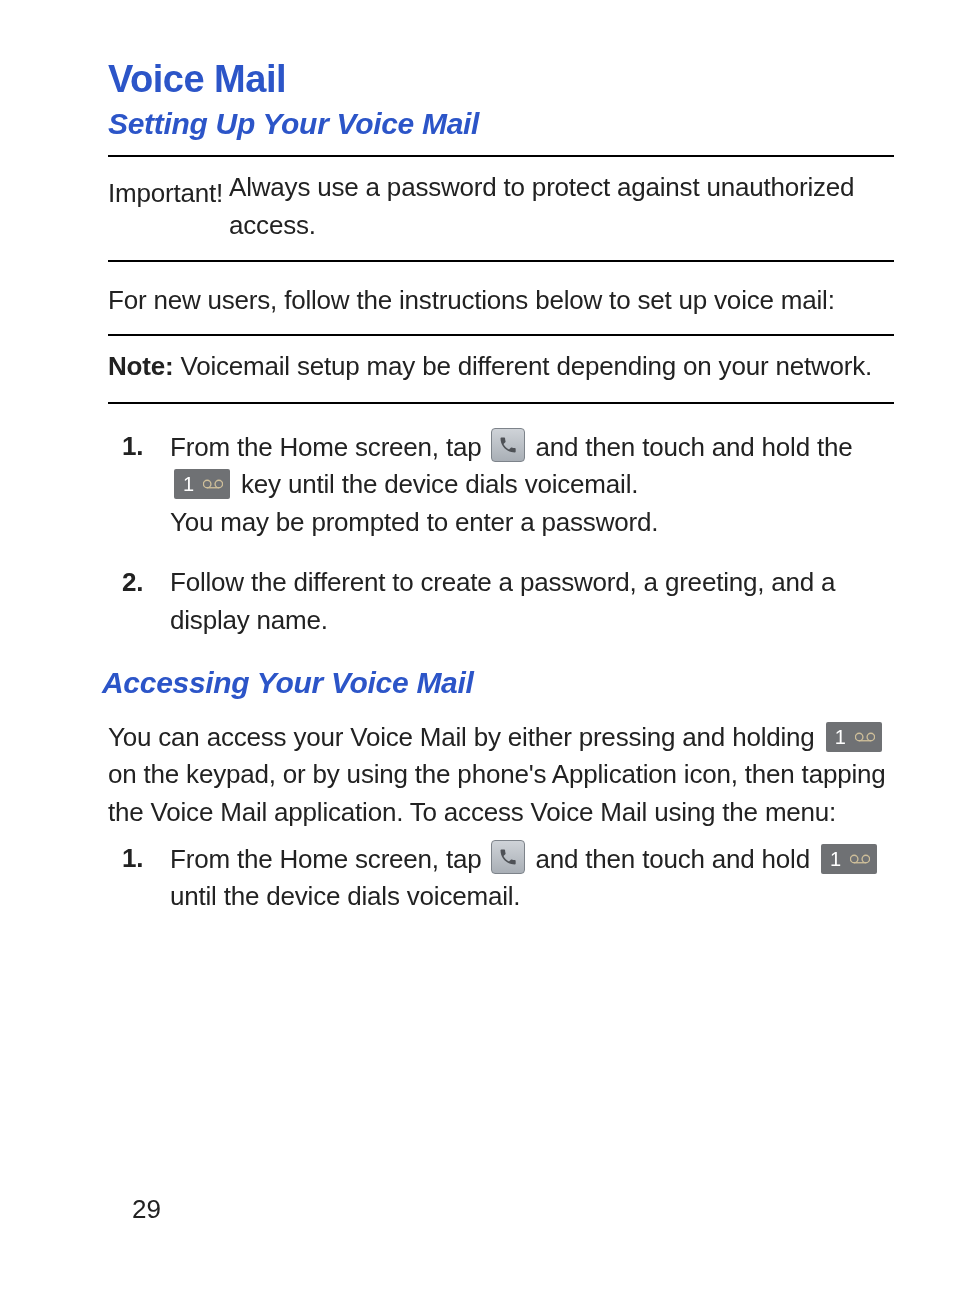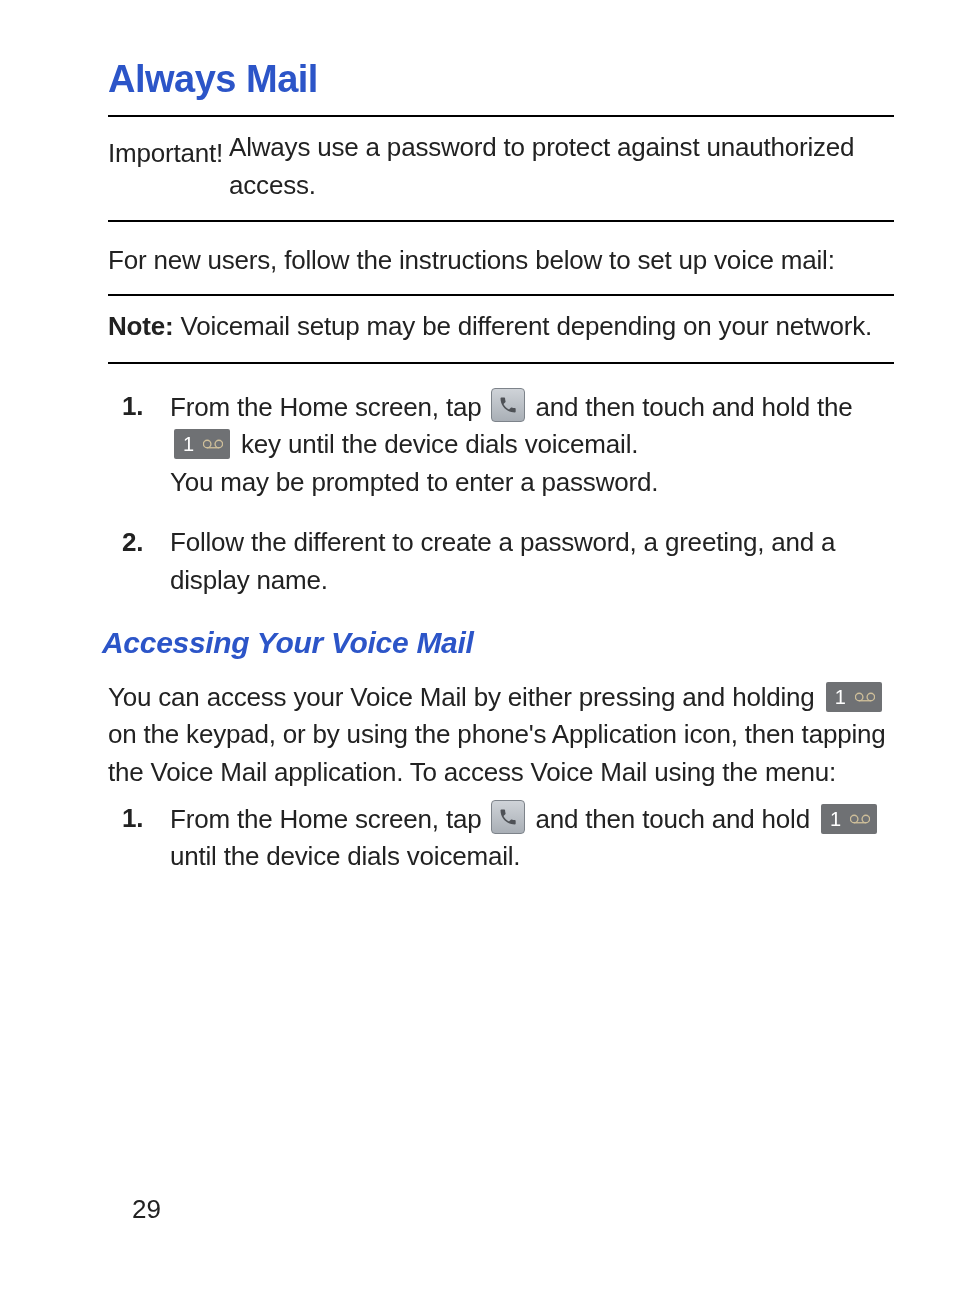--- a/index.html
+++ b/index.html
@@ -134,22 +134,23 @@
     bottom: 70px;
     font-size: 26px;
     color: #222;
   }
 </style>
 </head>
 <body>
 
 <div class="page">
 
-  <h1 class="title">Always Mail</h1>
-
+  <h1 class="title">Voice Mail</h1>
+
+  <h2 class="subtitle">Setting Up Your Voice Mail</h2>
 
   <div class="body">
 
 
     <div class="rulebox">
       <div class="callout-hang">
         <span class="label">Important!</span>
         <span class="text">Always use a password to protect against unauthorized access.</span>
       </div>
     </div>

